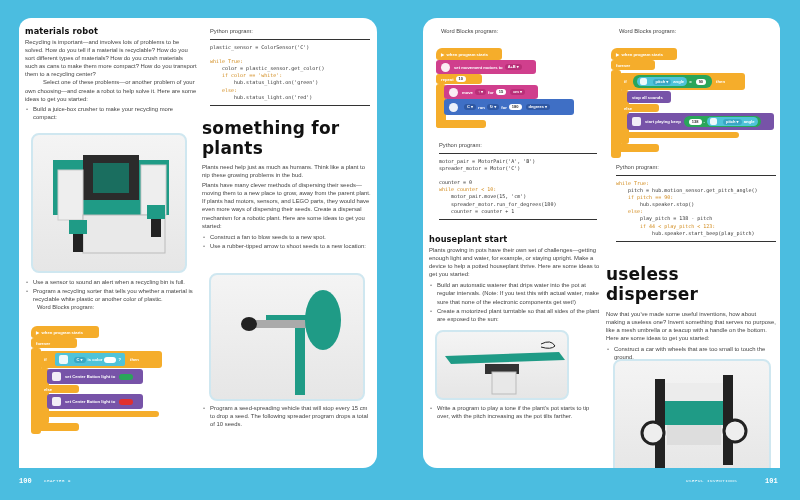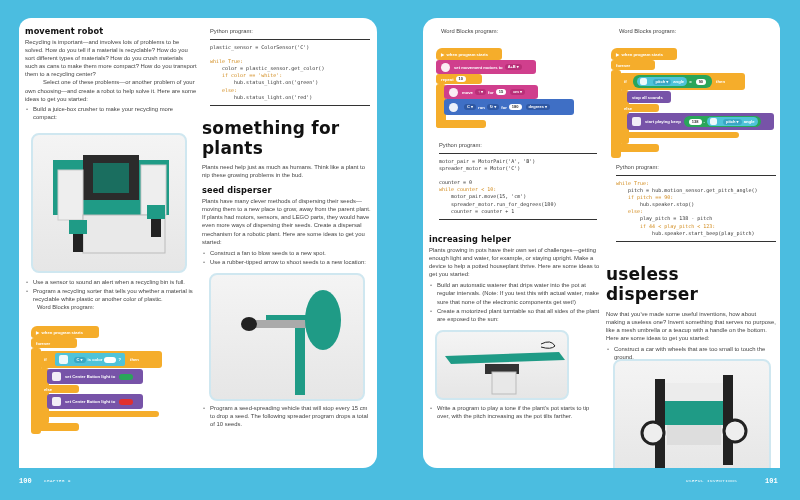--- a/index.html
+++ b/index.html
@@ -35,21 +35,21 @@
 .chap{font-size:4.2px;letter-spacing:.5px}
 </style>
 </head>
 <body>
 
 <div class="gutter"></div>
 
 <div class="page left">
 
   <div class="abs" style="left:6px;top:8px;width:172px">
-    <h3>movement robot</h3>
+    <h3>materials robot</h3>
     <p style="margin-top:2px">Recycling is important—and involves lots of problems to be solved. How do you tell if a material is recyclable? How do you sort different types of materials? How do you crush materials such as cans to make them more compact? How do you transport them to a recycling center?</p>
     <p class="indent">Select one of these problems—or another problem of your own choosing—and create a robot to help solve it. Here are some ideas to get you started:</p>
     <ul style="margin-top:2px">
         <li>Build a juice-box crusher to make your recycling more compact:</li>
       </ul>
   </div>
 
   <div class="photo abs" style="left:12px;top:115px;width:156px;height:140px">
     <svg width="156" height="140" viewBox="0 0 156 140">
       <rect x="20" y="25" width="116" height="55" fill="#1f9b86"></rect>
@@ -116,21 +116,20 @@
 <span>    color = plastic_sensor.get_color()</span>
 <span class="kw">    if color == 'white':</span>
 <span>        hub.status_light.on('green')</span>
 <span class="kw">    else:</span>
 <span>        hub.status_light.on('red')</span></div>
   </div>
 
   <div class="abs" style="left:183px;top:100px;width:170px">
     <h2>something for plants</h2>
     <p style="margin-top:5px">Plants need help just as much as humans. Think like a plant to nip these growing problems in the bud.</p>
-    <h3 style="margin-top:6px">seed disperser</h3>
     <p style="margin-top:2px">Plants have many clever methods of dispersing their seeds—moving them to a new place to grow, away from the parent plant. If plants had motors, sensors, and LEGO parts, they would have even more ways of dispersing their seeds. Create a dispersal mechanism for a robotic plant. Here are some ideas to get you started:</p>
     <ul style="margin-top:3px">
       <li>Construct a fan to blow seeds to a new spot.</li>
       <li>Use a rubber-tipped arrow to shoot seeds to a new location:</li>
     </ul>
   </div>
 
   <div class="photo abs" style="left:190px;top:255px;width:156px;height:128px">
     <svg width="156" height="128" viewBox="0 0 156 128">
       <rect x="84" y="45" width="10" height="75" fill="#1f9b86"></rect>
@@ -194,21 +193,21 @@
 <span>spreader_motor = Motor('C')</span>
 <span></span>
 <span>counter = 0</span>
 <span class="kw">while counter &lt; 10:</span>
 <span>    motor_pair.move(15, 'cm')</span>
 <span>    spreader_motor.run_for_degrees(180)</span>
 <span>    counter = counter + 1</span></div>
   </div>
 
   <div class="abs" style="left:6px;top:216px;width:172px">
-    <h3>increasing helper</h3>
+    <h3>houseplant start</h3>
     <p style="margin-top:2px">Plants growing in pots have their own set of challenges—getting enough light and water, for example, or staying upright. Make a device to help a potted houseplant thrive. Here are some ideas to get you started:</p>
     <ul style="margin-top:3px">
       <li>Build an automatic waterer that drips water into the pot at regular intervals. (Note: If you test this with actual water, make sure that none of the electronic components get wet!)</li>
       <li>Create a motorized plant turntable so that all sides of the plant are exposed to the sun:</li>
     </ul>
   </div>
 
   <div class="photo abs" style="left:12px;top:312px;width:134px;height:70px">
     <svg width="134" height="70" viewBox="0 0 134 70">
       <polygon points="8,24 122,20 128,28 14,32" fill="#1f9b86"></polygon>

